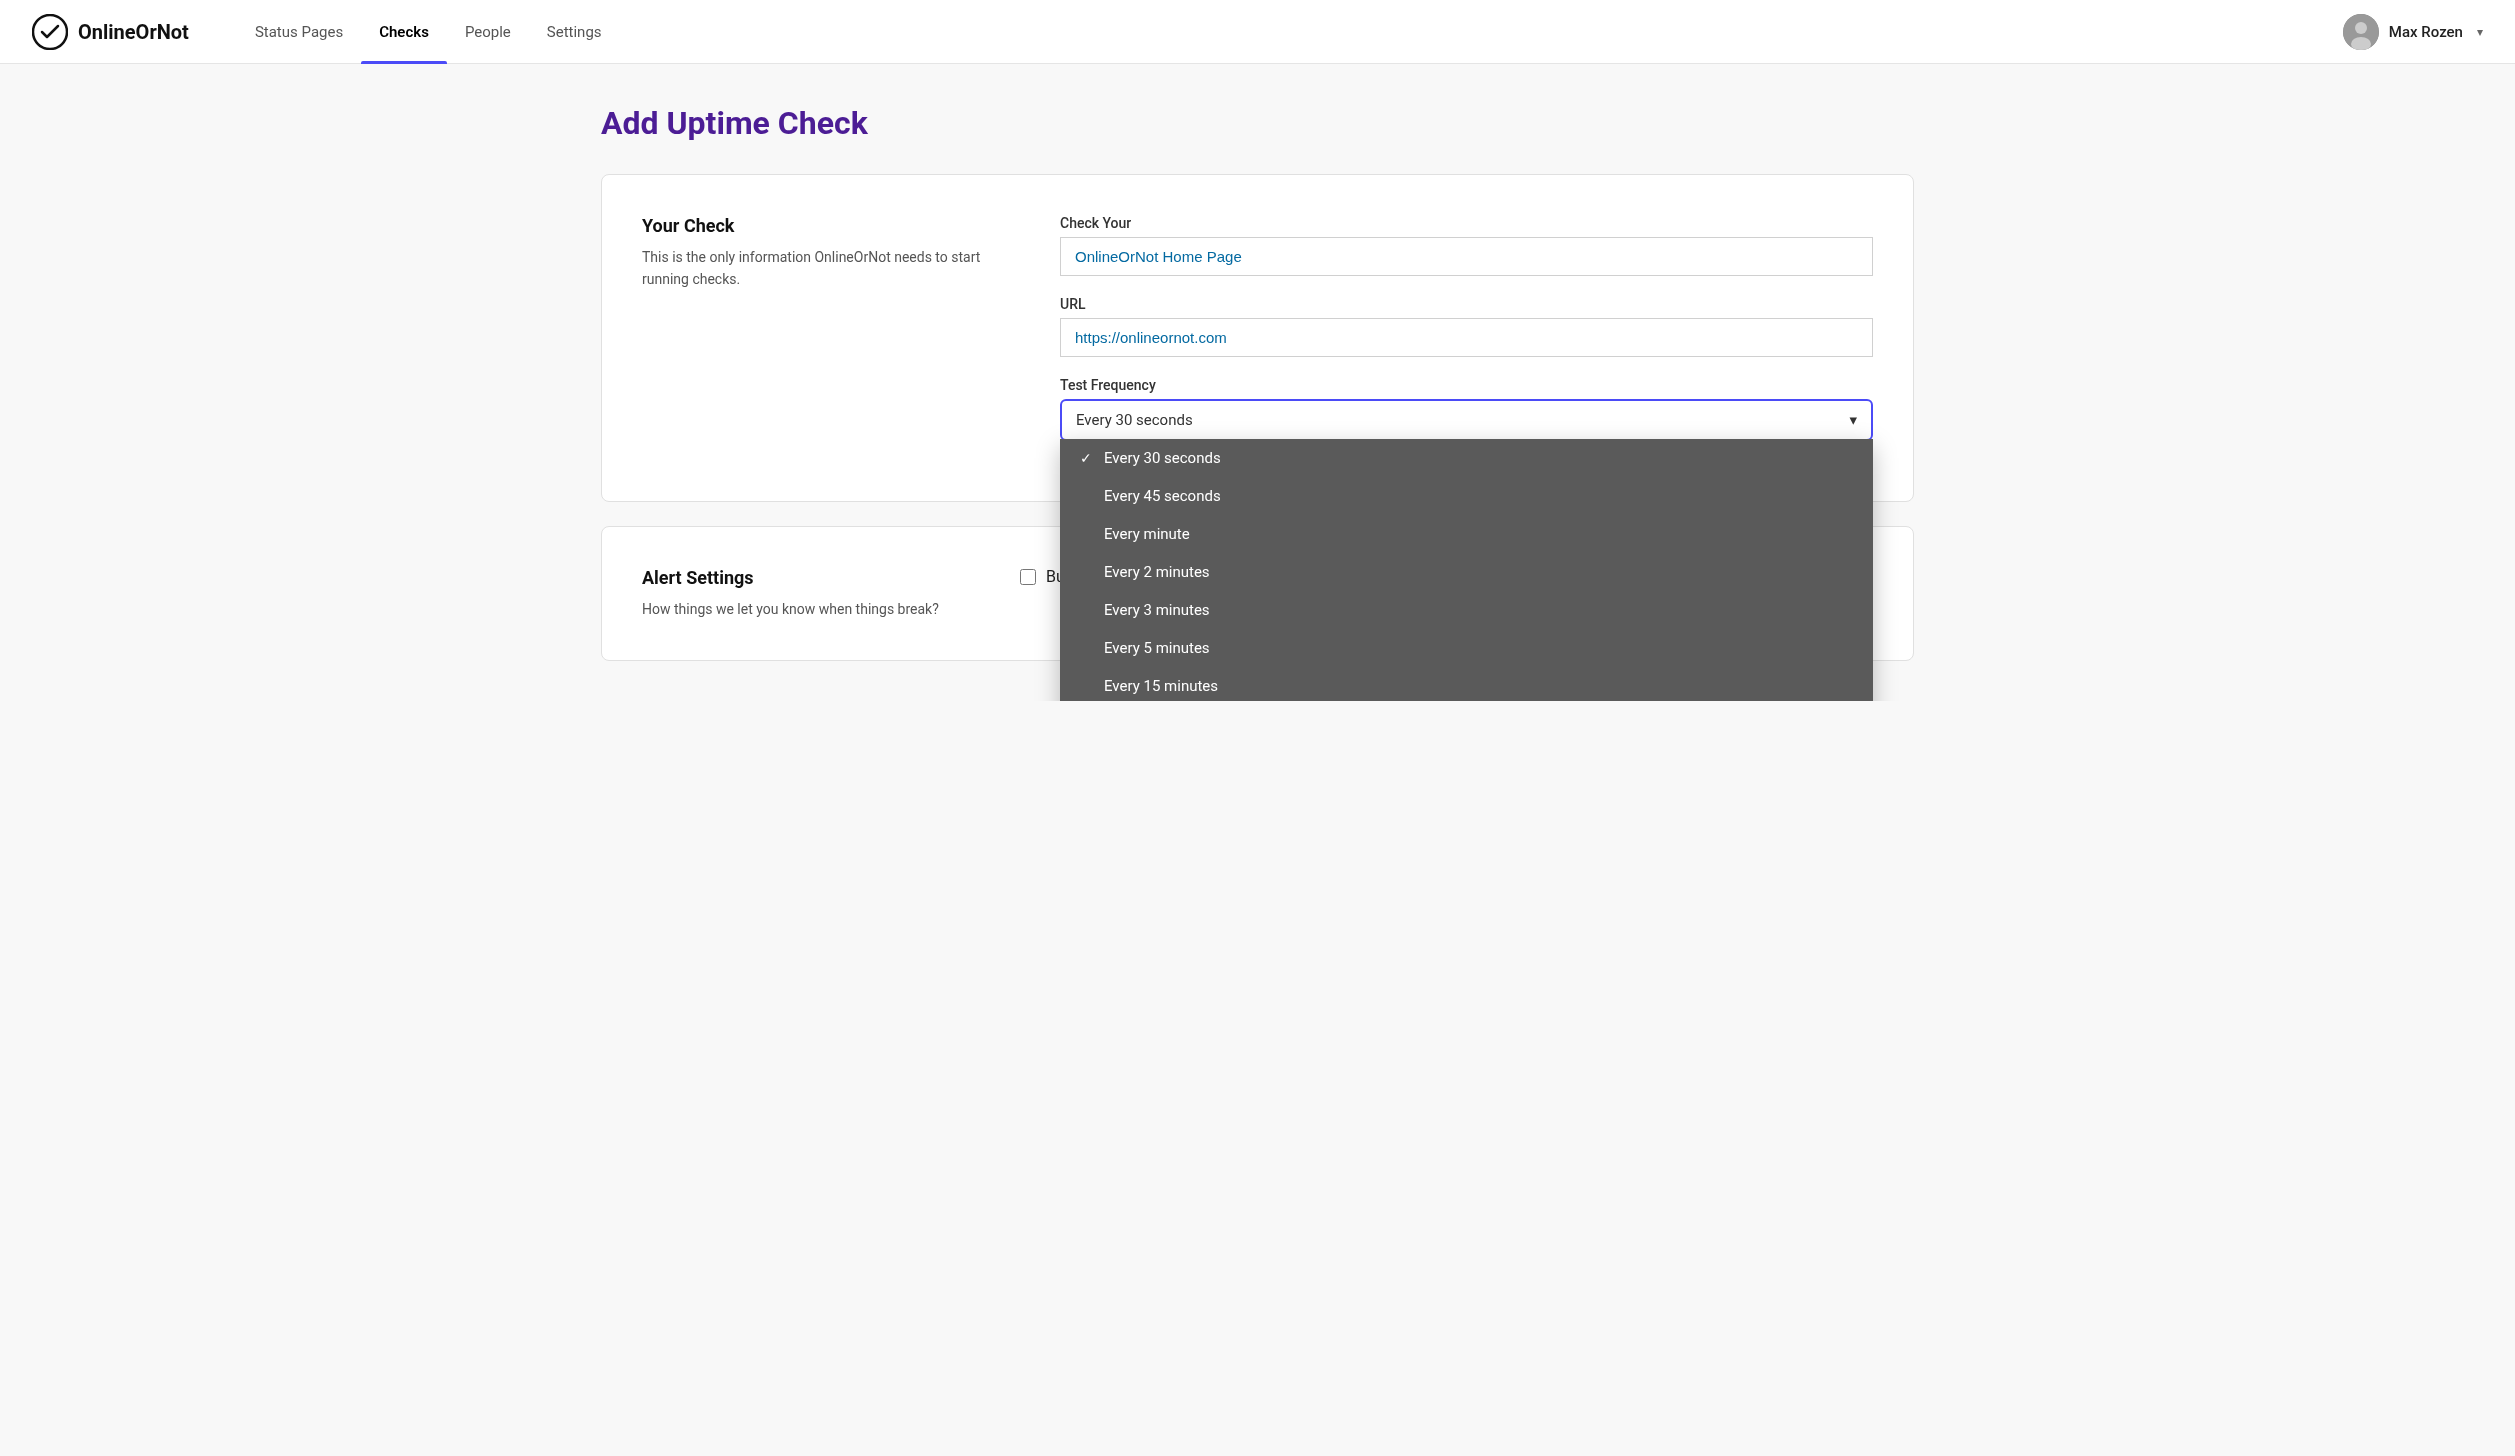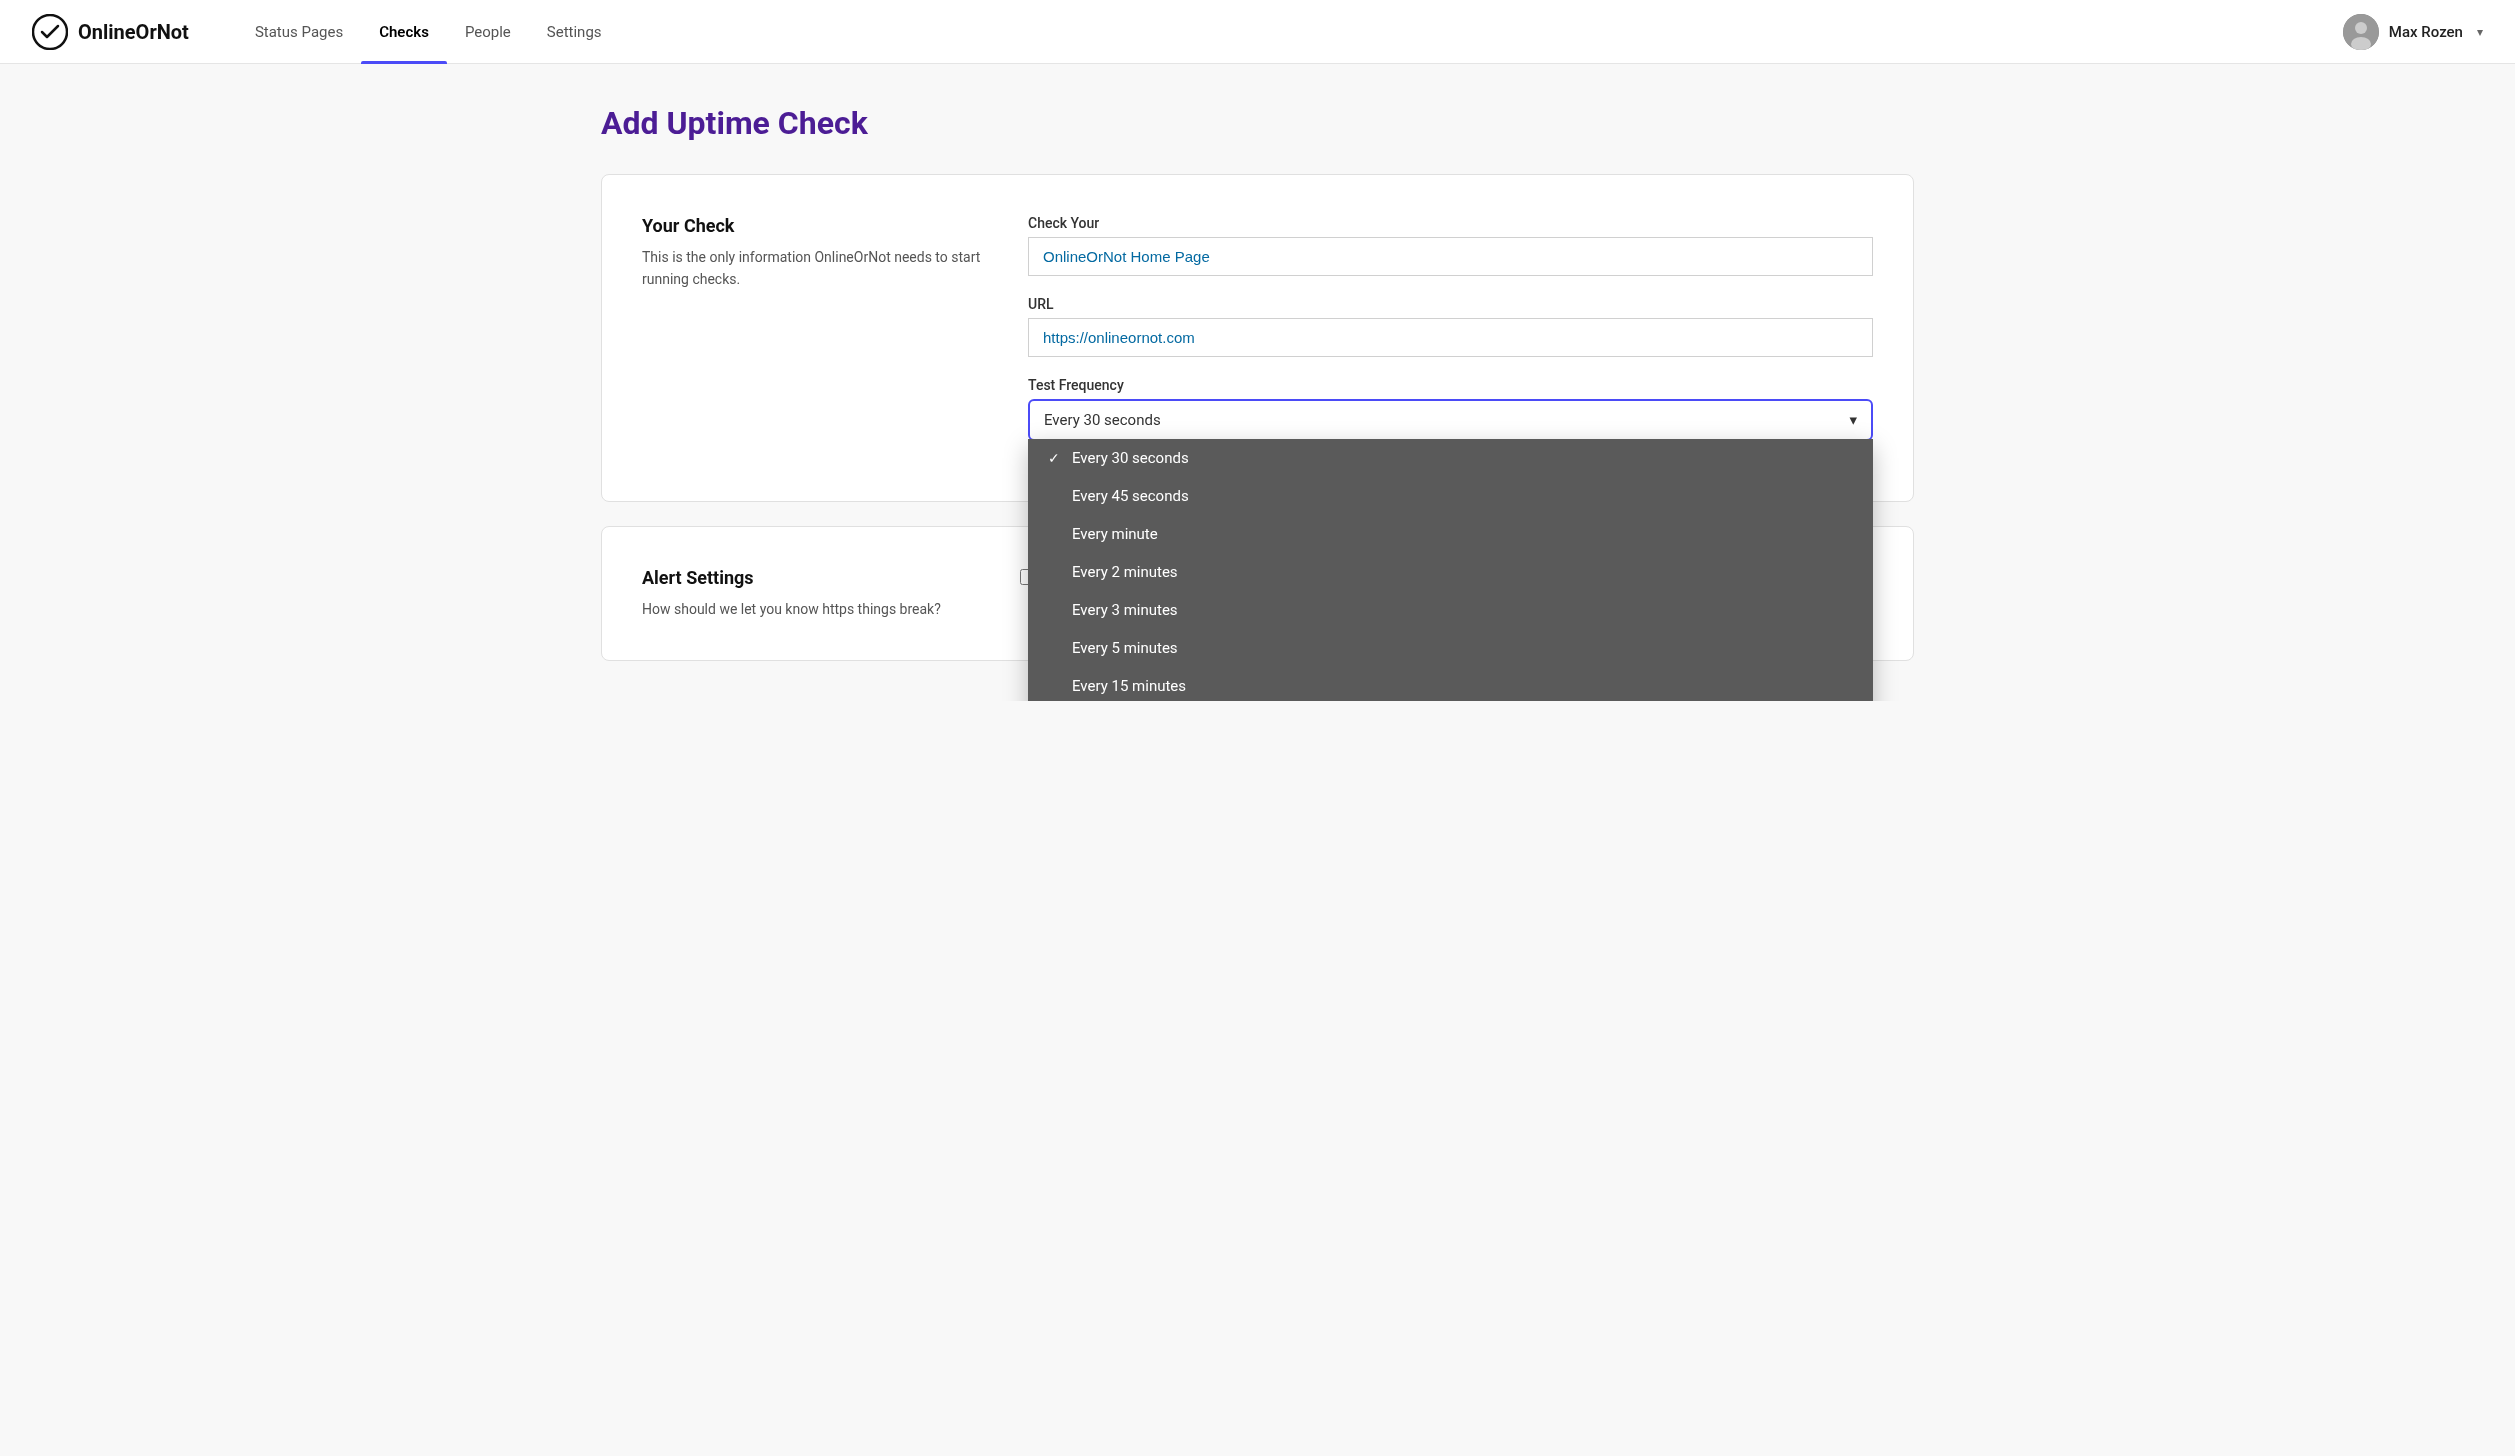--- a/index.html
+++ b/index.html
@@ -107,21 +107,21 @@
     
     .card {
       background: #fff;
       border: 1px solid #e0e0e0;
       border-radius: 8px;
       padding: 40px;
       margin-bottom: 24px;
     }
     .card-inner {
       display: flex;
-      gap: 28px;
+      gap: 60px;
     }
     .card-left {
       min-width: 318px;
       max-width: 358px;
     }
     .card-left h2 {
       font-size: 18px;
       font-weight: 700;
       margin-bottom: 10px;
       color: #111;
@@ -366,21 +366,21 @@
           </div>
         </div>
       </div>
     </div>
   </div>
 
   <div class="card2">
     <div class="card2-inner">
       <div class="card2-left">
         <h2>Alert Settings</h2>
-        <p>How should we let you know https things break?</p>
+        <p>How things we let you know when things break?</p>
       </div>
       <div class="card2-right">
         <div class="checkbox-row">
           <input type="checkbox" id="bug-report" style="">
           <label for="bug-report">Bug Report</label>
         </div>
       </div>
     </div>
   </div>
 

